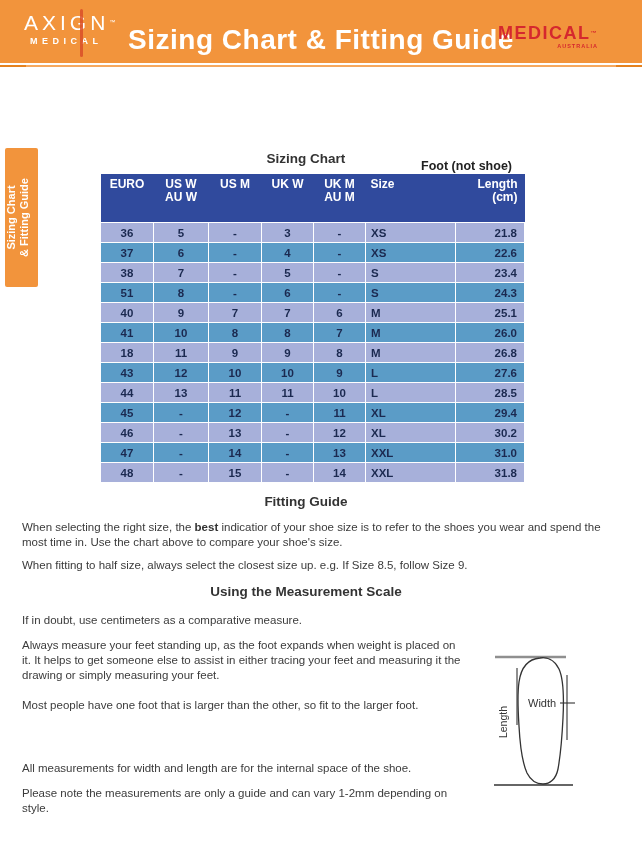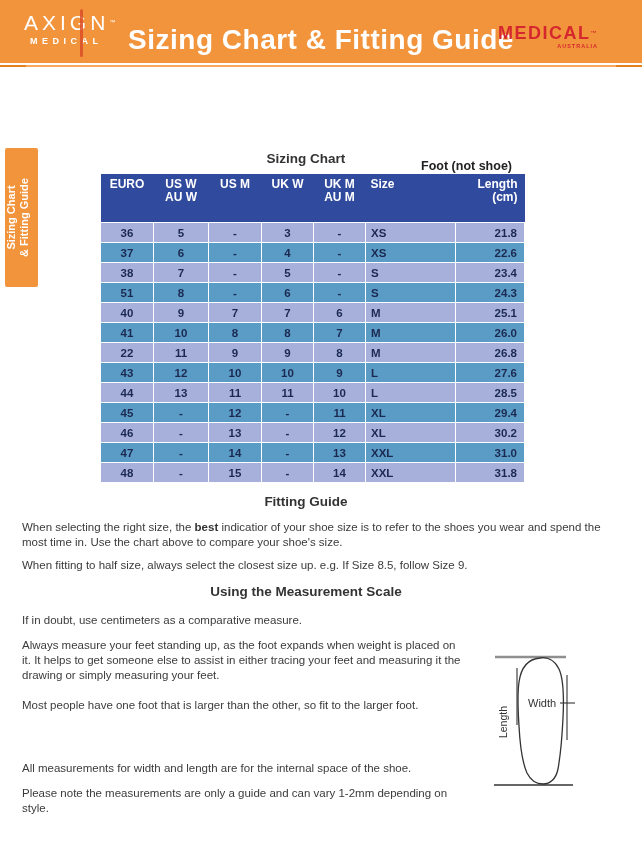--- a/index.html
+++ b/index.html
@@ -167,21 +167,21 @@
         <tr class="row-a">
           <td class="c0">41</td>
           <td class="c1">10</td>
           <td class="c2">8</td>
           <td class="c3">8</td>
           <td class="c4">7</td>
           <td class="c5">M</td>
           <td class="c6">26.0</td>
         </tr>
         <tr class="row-b">
-          <td class="c0">22</td>
+          <td class="c0">18</td>
           <td class="c1">11</td>
           <td class="c2">9</td>
           <td class="c3">9</td>
           <td class="c4">8</td>
           <td class="c5">M</td>
           <td class="c6">26.8</td>
         </tr>
         <tr class="row-a">
           <td class="c0">43</td>
           <td class="c1">12</td>

